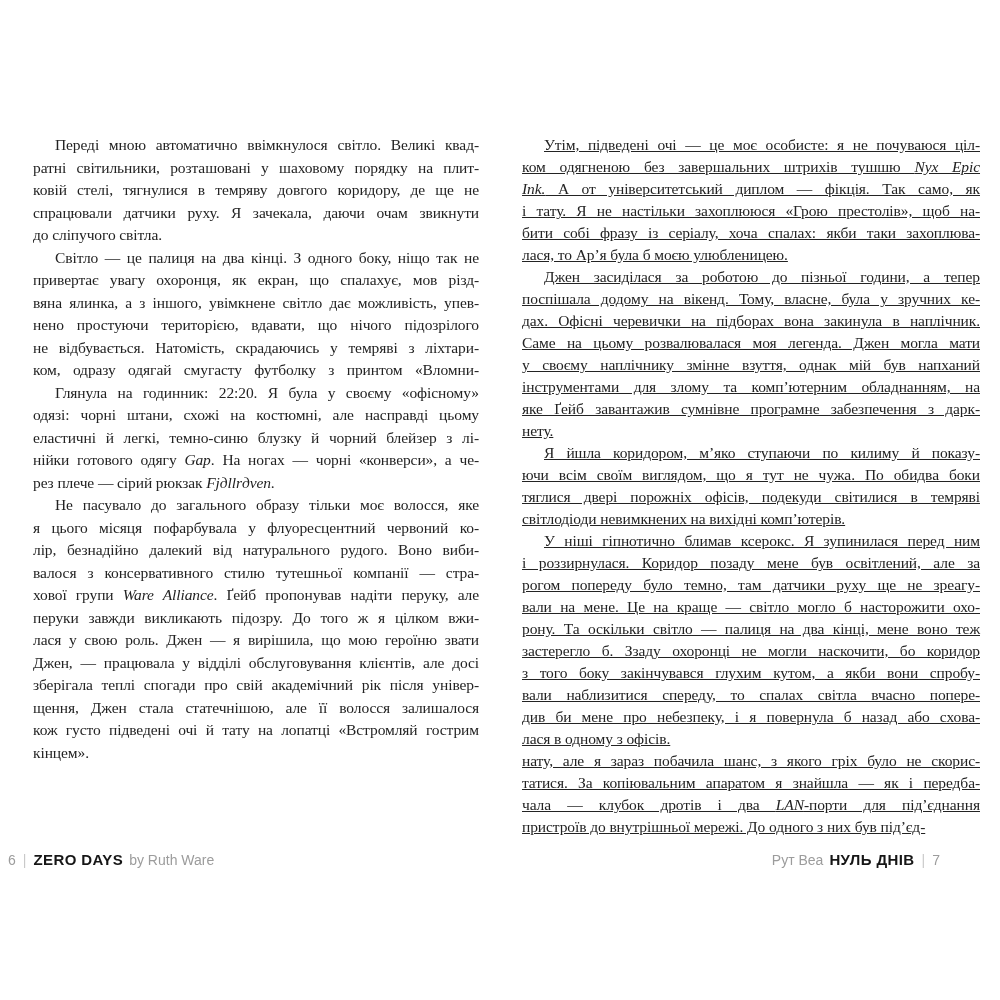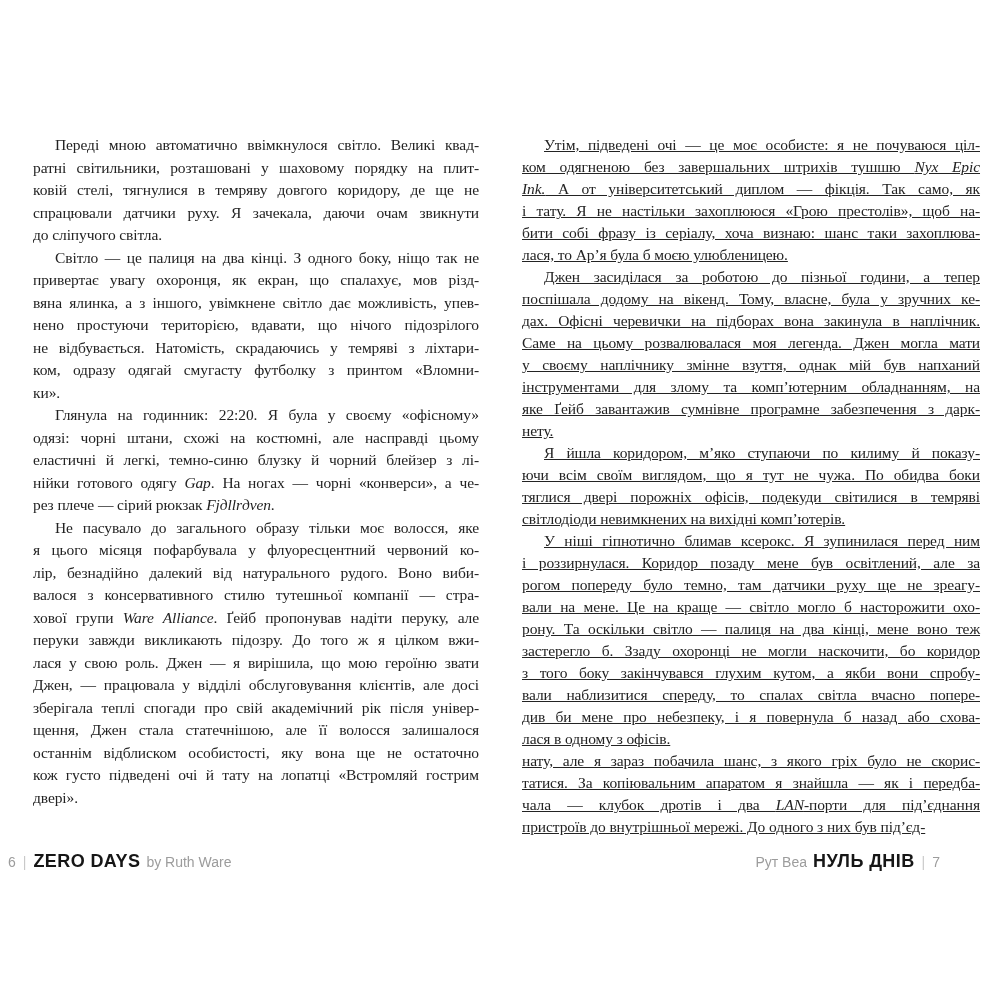--- a/index.html
+++ b/index.html
@@ -22,21 +22,21 @@
   .line.first{text-indent:22px;}
   .line.last{text-align-last:left;}
   .line i{font-style:italic;}
   .footer{
     position:absolute;top:851px;left:8px;right:8px;
     display:flex;justify-content:space-between;align-items:baseline;
     font-family:"Liberation Sans", sans-serif;
     font-size:14px;color:#9c9c9c;
   }
   .footer .side{display:flex;align-items:baseline;gap:6px;white-space:nowrap;}
-  .f-strong{color:#161616;font-weight:bold;letter-spacing:0.4px;font-size:18px;}
+  .f-strong{color:#161616;font-weight:bold;letter-spacing:0.4px;font-size:15px;}
   .f-sep{color:#c9c9c9;font-weight:400;padding:0 1px;}
   .f-gray{color:#9c9c9c;}
 </style>
 </head>
 <body>
 
 <div class="page">
 
   <div class="col col-left">
       <div>
@@ -46,53 +46,51 @@
         <div class="line">спрацювали датчики руху. Я зачекала, даючи очам звикнути</div>
         <div class="line last">до сліпучого світла.</div>
       </div>
       <div>
         <div class="line first">Світло — це палиця на два кінці. З одного боку, ніщо так не</div>
         <div class="line">привертає увагу охоронця, як екран, що спалахує, мов різд-</div>
         <div class="line">вяна ялинка, а з іншого, увімкнене світло дає можливість, упев-</div>
         <div class="line">нено простуючи територією, вдавати, що нічого підозрілого</div>
         <div class="line">не відбувається. Натомість, скрадаючись у темряві з ліхтари-</div>
         <div class="line">ком, одразу одягай смугасту футболку з принтом «Вломни-</div>
-        <div class="line last">ки».</div>
       </div>
       <div>
         <div class="line first">Глянула на годинник: 22:20. Я була у своєму «офісному»</div>
         <div class="line">одязі: чорні штани, схожі на костюмні, але насправді цьому</div>
         <div class="line">еластичні й легкі, темно-синю блузку й чорний блейзер з лі-</div>
         <div class="line">нійки готового одягу <i>Gap</i>. На ногах — чорні «конверси», а че-</div>
         <div class="line last">рез плече — сірий рюкзак <i>Fjдllrдven</i>.</div>
       </div>
       <div>
         <div class="line first">Не пасувало до загального образу тільки моє волосся, яке</div>
         <div class="line">я цього місяця пофарбувала у флуоресцентний червоний ко-</div>
         <div class="line">лір, безнадійно далекий від натурального рудого. Воно виби-</div>
         <div class="line">валося з консервативного стилю тутешньої компанії — стра-</div>
         <div class="line">хової групи <i>Ware Alliance</i>. Ґейб пропонував надіти перуку, але</div>
         <div class="line">перуки завжди викликають підозру. До того ж я цілком вжи-</div>
         <div class="line">лася у свою роль. Джен — я вирішила, що мою героїню звати</div>
         <div class="line">Джен, — працювала у відділі обслуговування клієнтів, але досі</div>
         <div class="line">зберігала теплі спогади про свій академічний рік після універ-</div>
         <div class="line">щення, Джен стала статечнішою, але її волосся залишалося</div>
-        <div class="line">останнім відблиском особистості, яку вона ще не остаточно</div>
         <div class="line">кож густо підведені очі й тату на лопатці «Встромляй гострим</div>
-        <div class="line last">двері».</div>
+        <div class="line last">кінцем».</div>
       </div>
     </div>
 
   <div class="col col-right">
       <div>
         <div class="line first">Утім, підведені очі — це моє особисте: я не почуваюся ціл-</div>
         <div class="line">ком одягненою без завершальних штрихів тушшю <i>Nyx Epic</i></div>
         <div class="line"><i>Ink.</i> А от університетський диплом — фікція. Так само, як</div>
         <div class="line">і тату. Я не настільки захоплююся «Грою престолів», щоб на-</div>
-        <div class="line">бити собі фразу із серіалу, хоча визнаю: шанс таки захоплюва-</div>
+        <div class="line">бити собі фразу із серіалу, хоча спалах: якби таки захоплюва-</div>
         <div class="line last">лася, то Ар’я була б моєю улюбленицею.</div>
       </div>
       <div>
         <div class="line first">Джен засиділася за роботою до пізньої години, а тепер</div>
         <div class="line">поспішала додому на вікенд. Тому, власне, була у зручних ке-</div>
         <div class="line">дах. Офісні черевички на підборах вона закинула в наплічник.</div>
         <div class="line">Саме на цьому розвалювалася моя легенда. Джен могла мати</div>
         <div class="line">у своєму наплічнику змінне взуття, однак мій був напханий</div>
         <div class="line">інструментами для злому та комп’ютерним обладнанням, на</div>
         <div class="line">яке Ґейб завантажив сумнівне програмне забезпечення з дарк-</div>

